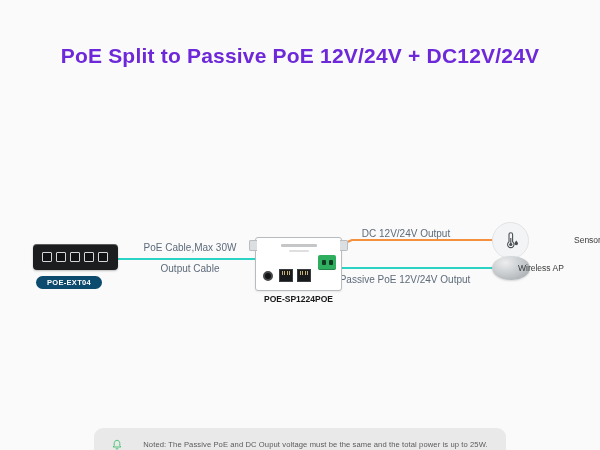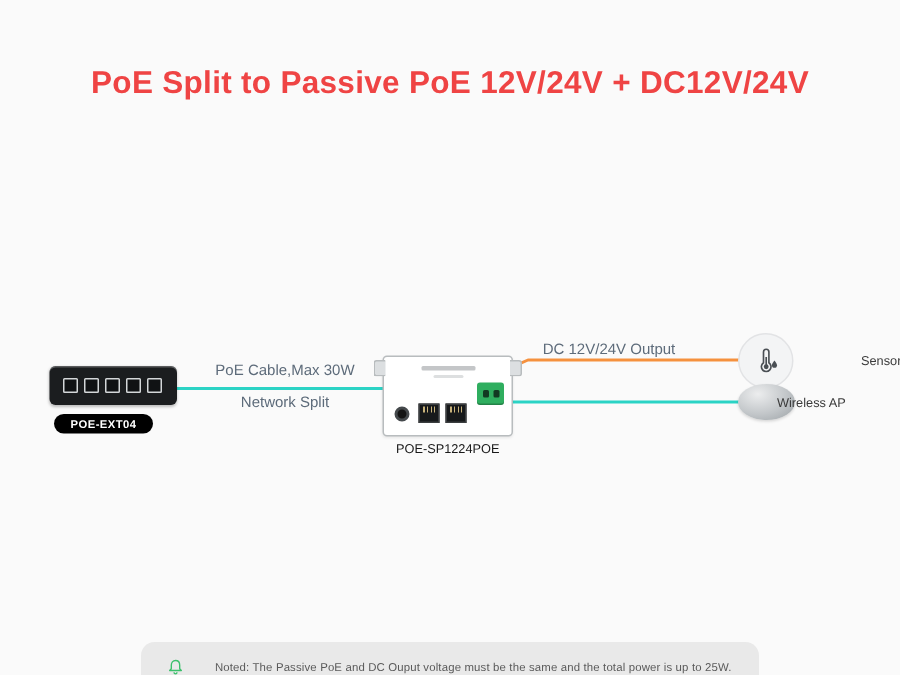--- a/index.html
+++ b/index.html
@@ -7,36 +7,36 @@
     width:600px;height:450px;
     background:#fafafa;
     font-family:"Liberation Sans","DejaVu Sans",sans-serif;
     position:relative;overflow:hidden;
   }
   .canvas{position:absolute;inset:0;}
 
   .page-title{
     position:absolute;top:44px;left:0;width:600px;
     text-align:center;font-size:21px;font-weight:bold;
-    color:#ef4444;letter-spacing:.2px;margin:0;
+    color:#6d28d9;letter-spacing:.2px;margin:0;
   }
 
   .overlay{position:absolute;left:0;top:0;}
 
   
   .switch-body{
     position:absolute;left:33px;top:244px;width:85px;height:26px;
     background:#1b1d1f;border-radius:4px;
     box-shadow:inset 0 1px 0 rgba(255,255,255,.28), 0 1px 2px rgba(0,0,0,.25);
     display:flex;align-items:center;gap:4px;padding-left:9px;box-sizing:border-box;
   }
   .sw-port{width:10px;height:10px;background:#101214;border:1.5px solid #d4d7d9;border-radius:1px;box-sizing:border-box;}
   .switch-badge{
     position:absolute;left:36px;top:276px;width:66px;height:13px;
-    background:#000000;color:#fff;border-radius:7px;
+    background:#0c4a6e;color:#fff;border-radius:7px;
     font-size:7.5px;font-weight:bold;line-height:13px;text-align:center;letter-spacing:.3px;
   }
 
   
   .splitter{
     position:absolute;left:255px;top:237px;width:87px;height:54px;
     background:#ffffff;border:1px solid #b8bcbe;border-radius:3px;
     box-shadow:0 1px 2px rgba(0,0,0,.08);box-sizing:border-box;
   }
   .ear{position:absolute;width:7px;height:9px;background:#dcdfe1;border:1px solid #b8bcbe;top:2px;}
@@ -47,21 +47,21 @@
   .dc-jack{position:absolute;left:7px;bottom:9px;width:10px;height:10px;border-radius:50%;background:#141414;border:2px solid #45494c;box-sizing:border-box;}
   .rj{position:absolute;bottom:8px;width:14px;height:13px;background:#17191b;border:1px solid #3a3d3f;box-sizing:border-box;}
   .rj.r1{left:23px;} .rj.r2{left:41px;}
   .rj::before{content:"";position:absolute;left:2px;right:2px;top:1px;height:4px;
     background:repeating-linear-gradient(90deg,#c8b27a 0 1px,transparent 1px 2.5px);}
   .terminal{position:absolute;right:5px;top:17px;width:18px;height:15px;background:#2fae5f;border-radius:2px;
     display:flex;align-items:center;justify-content:center;gap:3px;box-shadow:inset 0 -1px 0 rgba(0,0,0,.25);}
   .terminal .hole{width:4px;height:5px;background:#123a22;border-radius:1px;}
   .splitter-label{
     position:absolute;left:240px;top:294px;width:117px;text-align:center;
-    font-size:8.5px;font-weight:normal;color:#191919;
+    font-size:8.5px;font-weight:bold;color:#191919;
   }
 
   
   .lbl{position:absolute;font-size:10px;color:#5d6b7a;text-align:center;}
   .lbl-poe-out{left:130px;top:242px;width:120px;}
   .lbl-netcable{left:130px;top:263px;width:120px;}
   .lbl-dc{left:331px;top:228px;width:150px;}
   .lbl-passive{left:325px;top:274px;width:160px;}
 
   
@@ -103,22 +103,23 @@
   <div class="switch-body">
     <span class="sw-port"></span>
     <span class="sw-port"></span>
     <span class="sw-port"></span>
     <span class="sw-port"></span>
     <span class="sw-port"></span>
   </div>
   <div class="switch-badge">POE-EXT04</div>
 
   <div class="lbl lbl-poe-out">PoE Cable,Max 30W</div>
-  <div class="lbl lbl-netcable">Network Split</div>
+  <div class="lbl lbl-netcable">Output Cable</div>
   <div class="lbl lbl-dc">DC 12V/24V Output</div>
+  <div class="lbl lbl-passive">Passive PoE 12V/24V Output</div>
 
   <div class="splitter">
     <span class="ear left"></span>
     <span class="ear right"></span>
     <span class="brand-mark"></span>
     <span class="brand-mark2"></span>
     <span class="dc-jack"></span>
     <span class="rj r1"></span>
     <span class="rj r2"></span>
     <span class="terminal">

